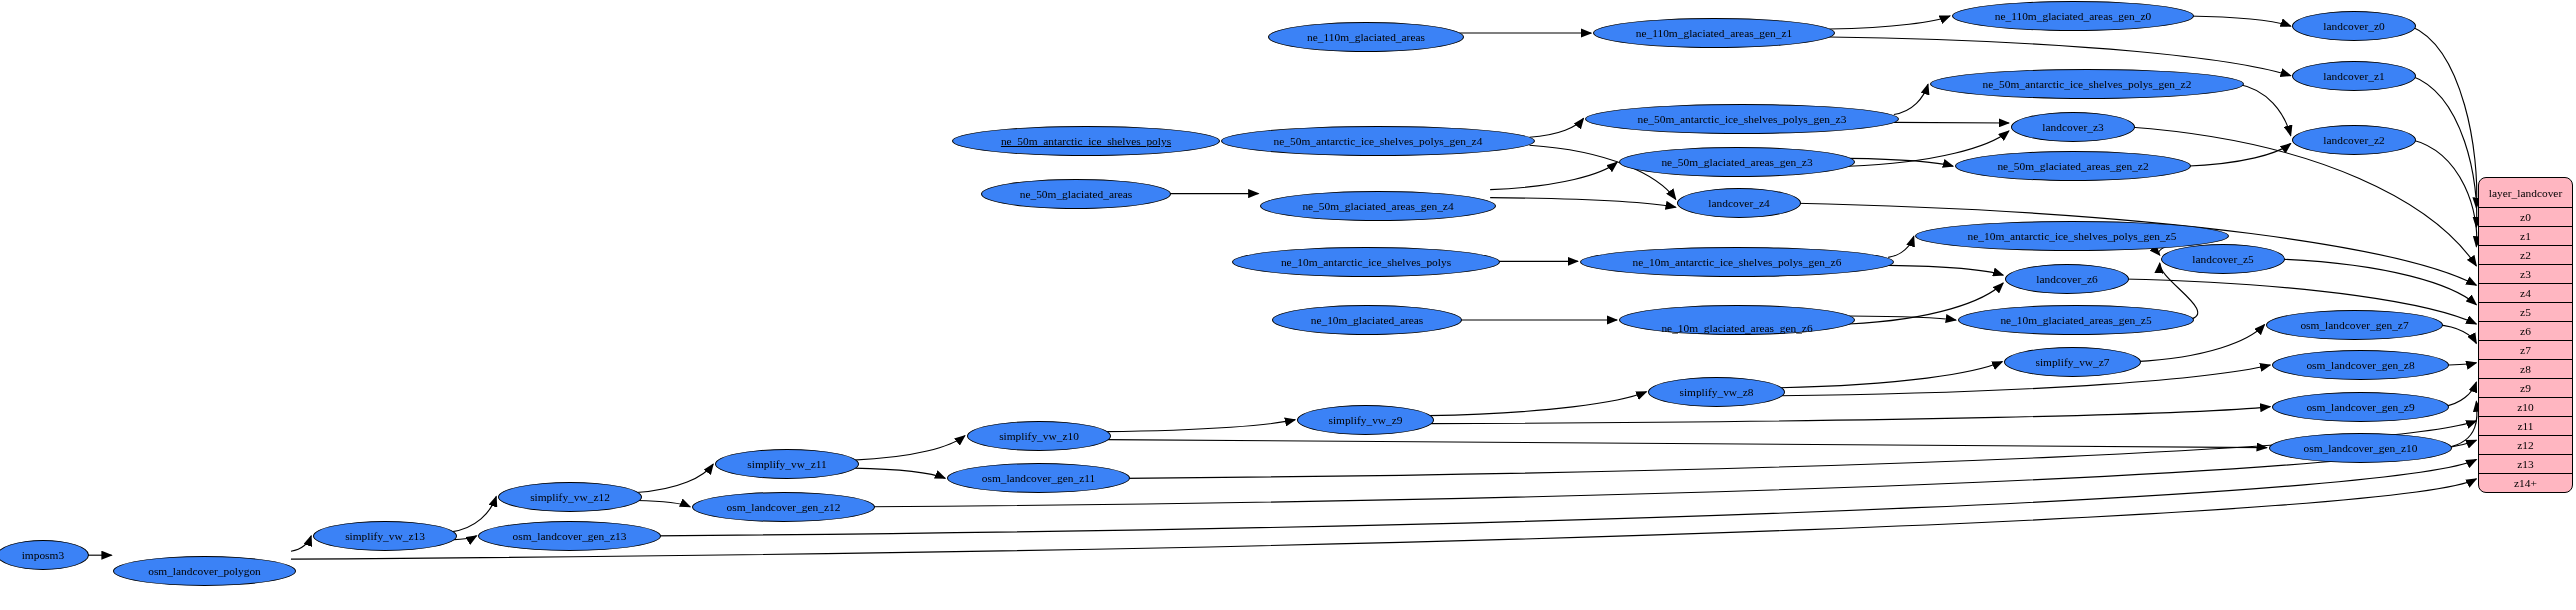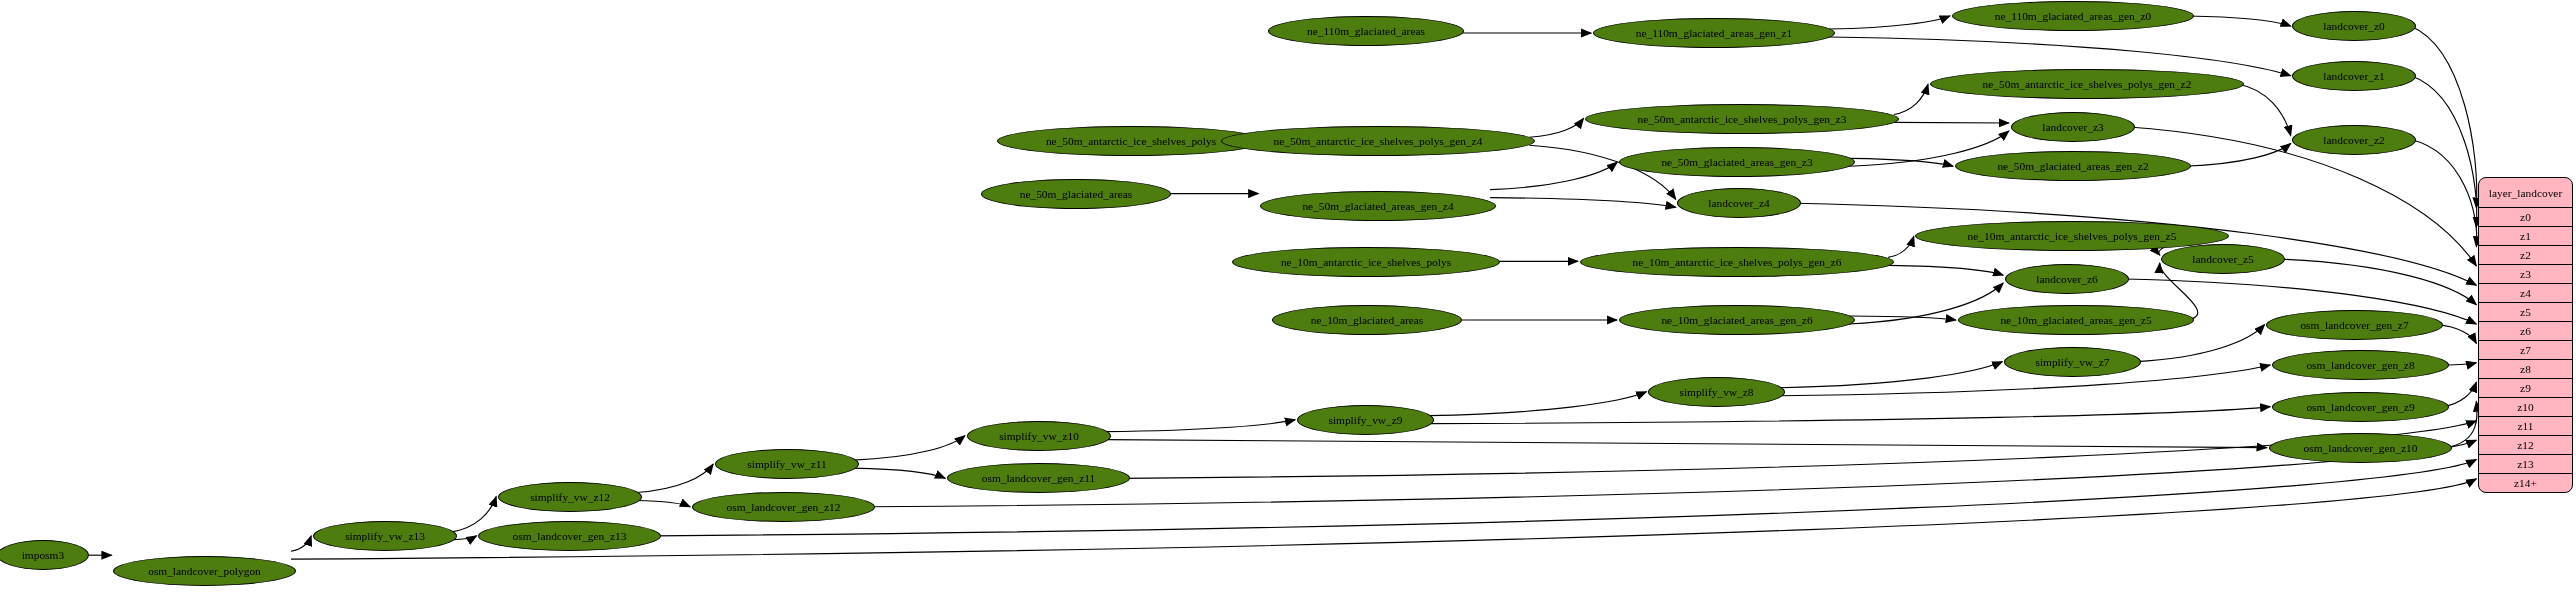--- a/index.html
+++ b/index.html
@@ -8,21 +8,21 @@
     background:#ffffff;
     font-family:"Liberation Serif","DejaVu Serif",serif;
     position:relative;overflow:hidden;
   }
   .canvas{position:absolute;left:0;top:0;width:2576px;height:611px;}
   svg.edges{position:absolute;left:0;top:0;pointer-events:none;}
   .node{
     position:absolute;
     border:1.1px solid #000;
     border-radius:50%;
-    background:#4d7c0f;
+    background:#3b82f6;
     display:flex;align-items:center;justify-content:center;
     font-size:11.4px;color:#000;white-space:nowrap;
     box-sizing:border-box;
   }
   .tbl{
     position:absolute;
     border:1.1px solid #000;
     border-radius:8px;
     overflow:hidden;
     box-sizing:border-box;
@@ -98,36 +98,36 @@
         <path d="M4290,714 C4322.45,709.7 4341.92,690.35 4349,671" fill="none" stroke="#000000" stroke-width="2" marker-end="url(#arrow)"></path>
         <path d="M4296,786 C4356,776.28 4351.65,729.3 4349,705" fill="none" stroke="#000000" stroke-width="2" marker-end="url(#arrow)"></path>
         <path d="M1975,840 C3280.7,829.9 4229,784.45 4349,739" fill="none" stroke="#000000" stroke-width="2" marker-end="url(#arrow)"></path>
         <path d="M1527,890 C3079.1000000000004,878.3 4229,825.65 4349,773" fill="none" stroke="#000000" stroke-width="2" marker-end="url(#arrow)"></path>
         <path d="M1152,941 C2910.3500000000004,927.6 4229,867.3 4349,807" fill="none" stroke="#000000" stroke-width="2" marker-end="url(#arrow)"></path>
         <path d="M511,982 C2621.9,967.9 4229,904.45 4349,841" fill="none" stroke="#000000" stroke-width="2" marker-end="url(#arrow)"></path>
       </g>
   </svg>
 
   <div id="node-layer">
-      <div class="node" style="left: 1268px; top: 16px; width: 196px; height: 30px; align-items: center;">
+      <div class="node" style="left: 1268px; top: 22px; width: 196px; height: 30px; align-items: center;">
         <span>ne_110m_glaciated_areas</span>
       </div>
       <div class="node" style="left: 1593px; top: 18px; width: 242px; height: 30px;">
         <span>ne_110m_glaciated_areas_gen_z1</span>
       </div>
       <div class="node" style="left: 1952px; top: 1.1px; width: 242px; height: 30px;">
         <span>ne_110m_glaciated_areas_gen_z0</span>
       </div>
       <div class="node" style="left: 2292px; top: 11.4px; width: 124px; height: 30px;">
         <span>landcover_z0</span>
       </div>
       <div class="node" style="left: 2292px; top: 61px; width: 124px; height: 30px;">
         <span>landcover_z1</span>
       </div>
-      <div class="node" style="left: 997px; top: 126px; width: 268px; height: 30px;">
+      <div class="node" style="left: 952px; top: 126px; width: 268px; height: 30px; text-decoration: underline;">
         <span>ne_50m_antarctic_ice_shelves_polys</span>
       </div>
       <div class="node" style="left: 1221px; top: 126px; width: 314px; height: 30px;">
         <span>ne_50m_antarctic_ice_shelves_polys_gen_z4</span>
       </div>
       <div class="node" style="left: 1585px; top: 104px; width: 314px; height: 30px;">
         <span>ne_50m_antarctic_ice_shelves_polys_gen_z3</span>
       </div>
       <div class="node" style="left: 1930px; top: 69px; width: 314px; height: 30px;">
         <span>ne_50m_antarctic_ice_shelves_polys_gen_z2</span>
@@ -164,21 +164,21 @@
       </div>
       <div class="node" style="left: 2161px; top: 244px; width: 124px; height: 30px;">
         <span>landcover_z5</span>
       </div>
       <div class="node" style="left: 2005px; top: 264px; width: 124px; height: 30px;">
         <span>landcover_z6</span>
       </div>
       <div class="node" style="left: 1272px; top: 305px; width: 190px; height: 30px;">
         <span>ne_10m_glaciated_areas</span>
       </div>
-      <div class="node" style="left: 1619px; top: 305px; width: 236px; height: 30px;">
+      <div class="node" style="left: 1619px; top: 305px; width: 236px; height: 30px; align-items: flex-end;">
         <span>ne_10m_glaciated_areas_gen_z6</span>
       </div>
       <div class="node" style="left: 1958px; top: 305px; width: 236px; height: 30px;">
         <span>ne_10m_glaciated_areas_gen_z5</span>
       </div>
       <div class="node" style="left: -3.1px; top: 540px; width: 92px; height: 30px;">
         <span>imposm3</span>
       </div>
       <div class="node" style="left: 113px; top: 556px; width: 183px; height: 30px;">
         <span>osm_landcover_polygon</span>

